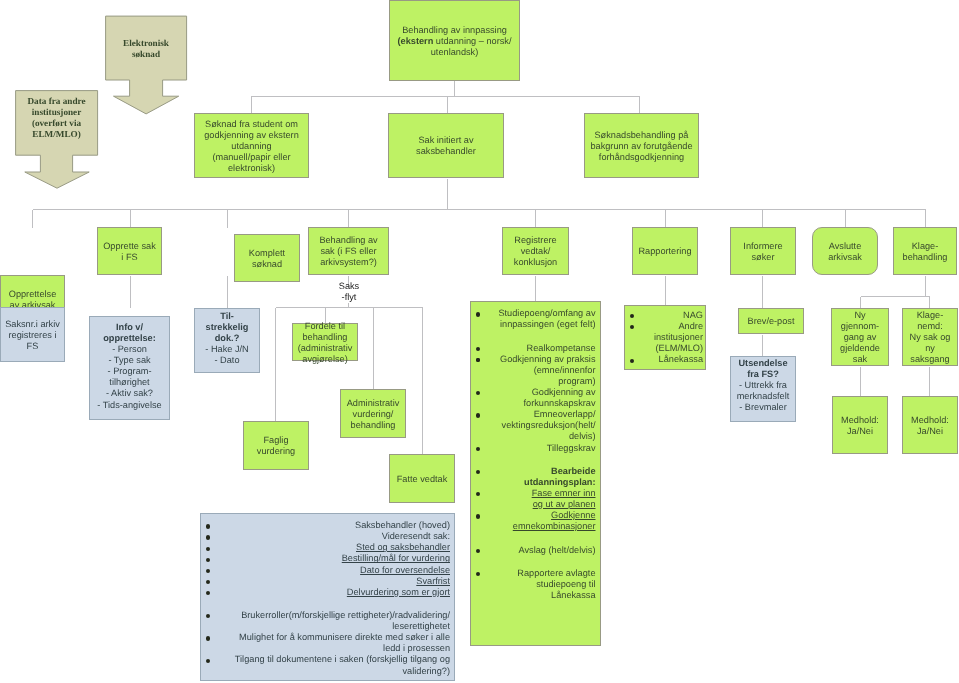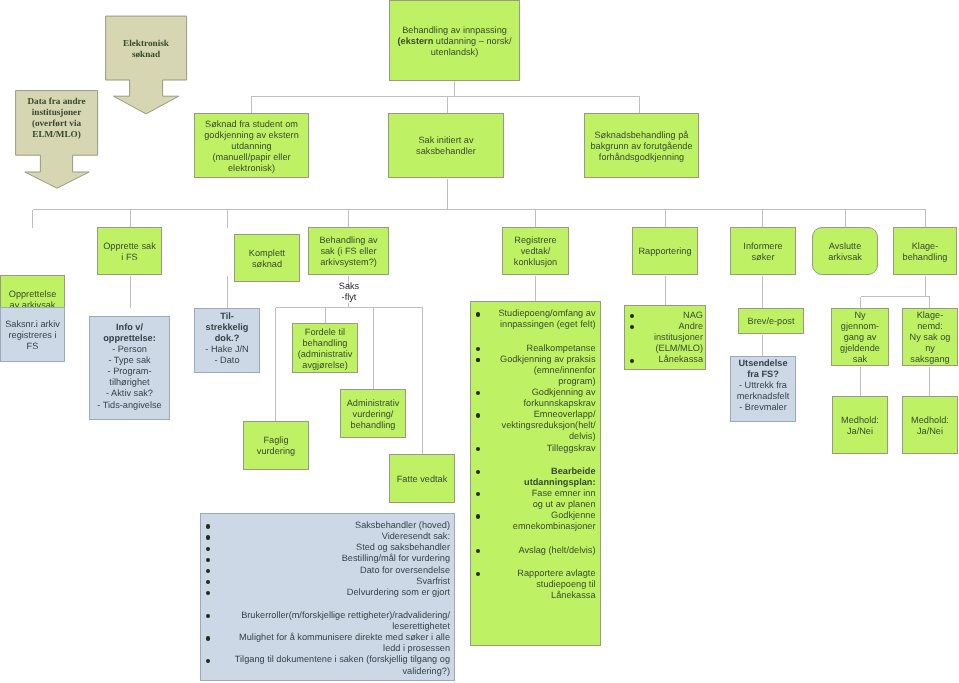--- a/index.html
+++ b/index.html
@@ -21,21 +21,21 @@
        text-align:center;white-space:pre-line;font-weight:normal;}
   .arrowbox{position:absolute;}
   .arrowbox svg{position:absolute;left:0;top:0;}
   .atext{position:absolute;left:0;text-align:center;font-size:9.2px;line-height:11.1px;
          color:#37492c;white-space:pre-line;font-weight:bold;font-family:Liberation Serif, serif;}
   .listbox{align-items:flex-start;justify-content:flex-start;}
   ul.bul{margin:0;padding:0;list-style:none;text-align:left;width:100%;
          font-size:9.2px;line-height:11.1px;color:#37492c;}
   .blue ul.bul{color:#334248;}
   ul.bul li{position:relative;padding-left:26px;text-align:right;}
-  ul.bul li.ind{text-indent:26px;}
+  ul.bul li.ind{text-indent:26px;text-decoration:underline;}
   ul.bul li .bu{position:absolute;left:4.6px;top:4.2px;width:4.2px;height:4.2px;
                 border-radius:50%;background:#23271a;}
   ul.bul li.sp{margin-bottom:12.2px;}
   ul.bul li .tx{display:block;}
 </style>
 </head>
 <body>
 
 <div id="stage">
 
@@ -182,21 +182,21 @@
   <div class="t"><b>Til-
 strekkelig
 dok.?</b><span>
 - Hake J/N
 - Dato</span></div>
 </div>
 
 <div class="lbl" style="left:319px;top:281px;width:60px;">Saks
 -flyt</div>
 
-<div class="node green" style="left:292px;top:323px;width:66px;height:50px;justify-content:center;">
+<div class="node green" style="left:292px;top:323px;width:66px;height:38px;justify-content:center;">
   <div class="t">Fordele til
 behandling
 (administrativ
 avgjørelse)</div>
 </div>
 <div class="node green" style="left:243px;top:421px;width:66px;height:49px;">
   <div class="t">Faglig
 vurdering</div>
 </div>
 <div class="node green" style="left:340px;top:389px;width:66px;height:49px;">

